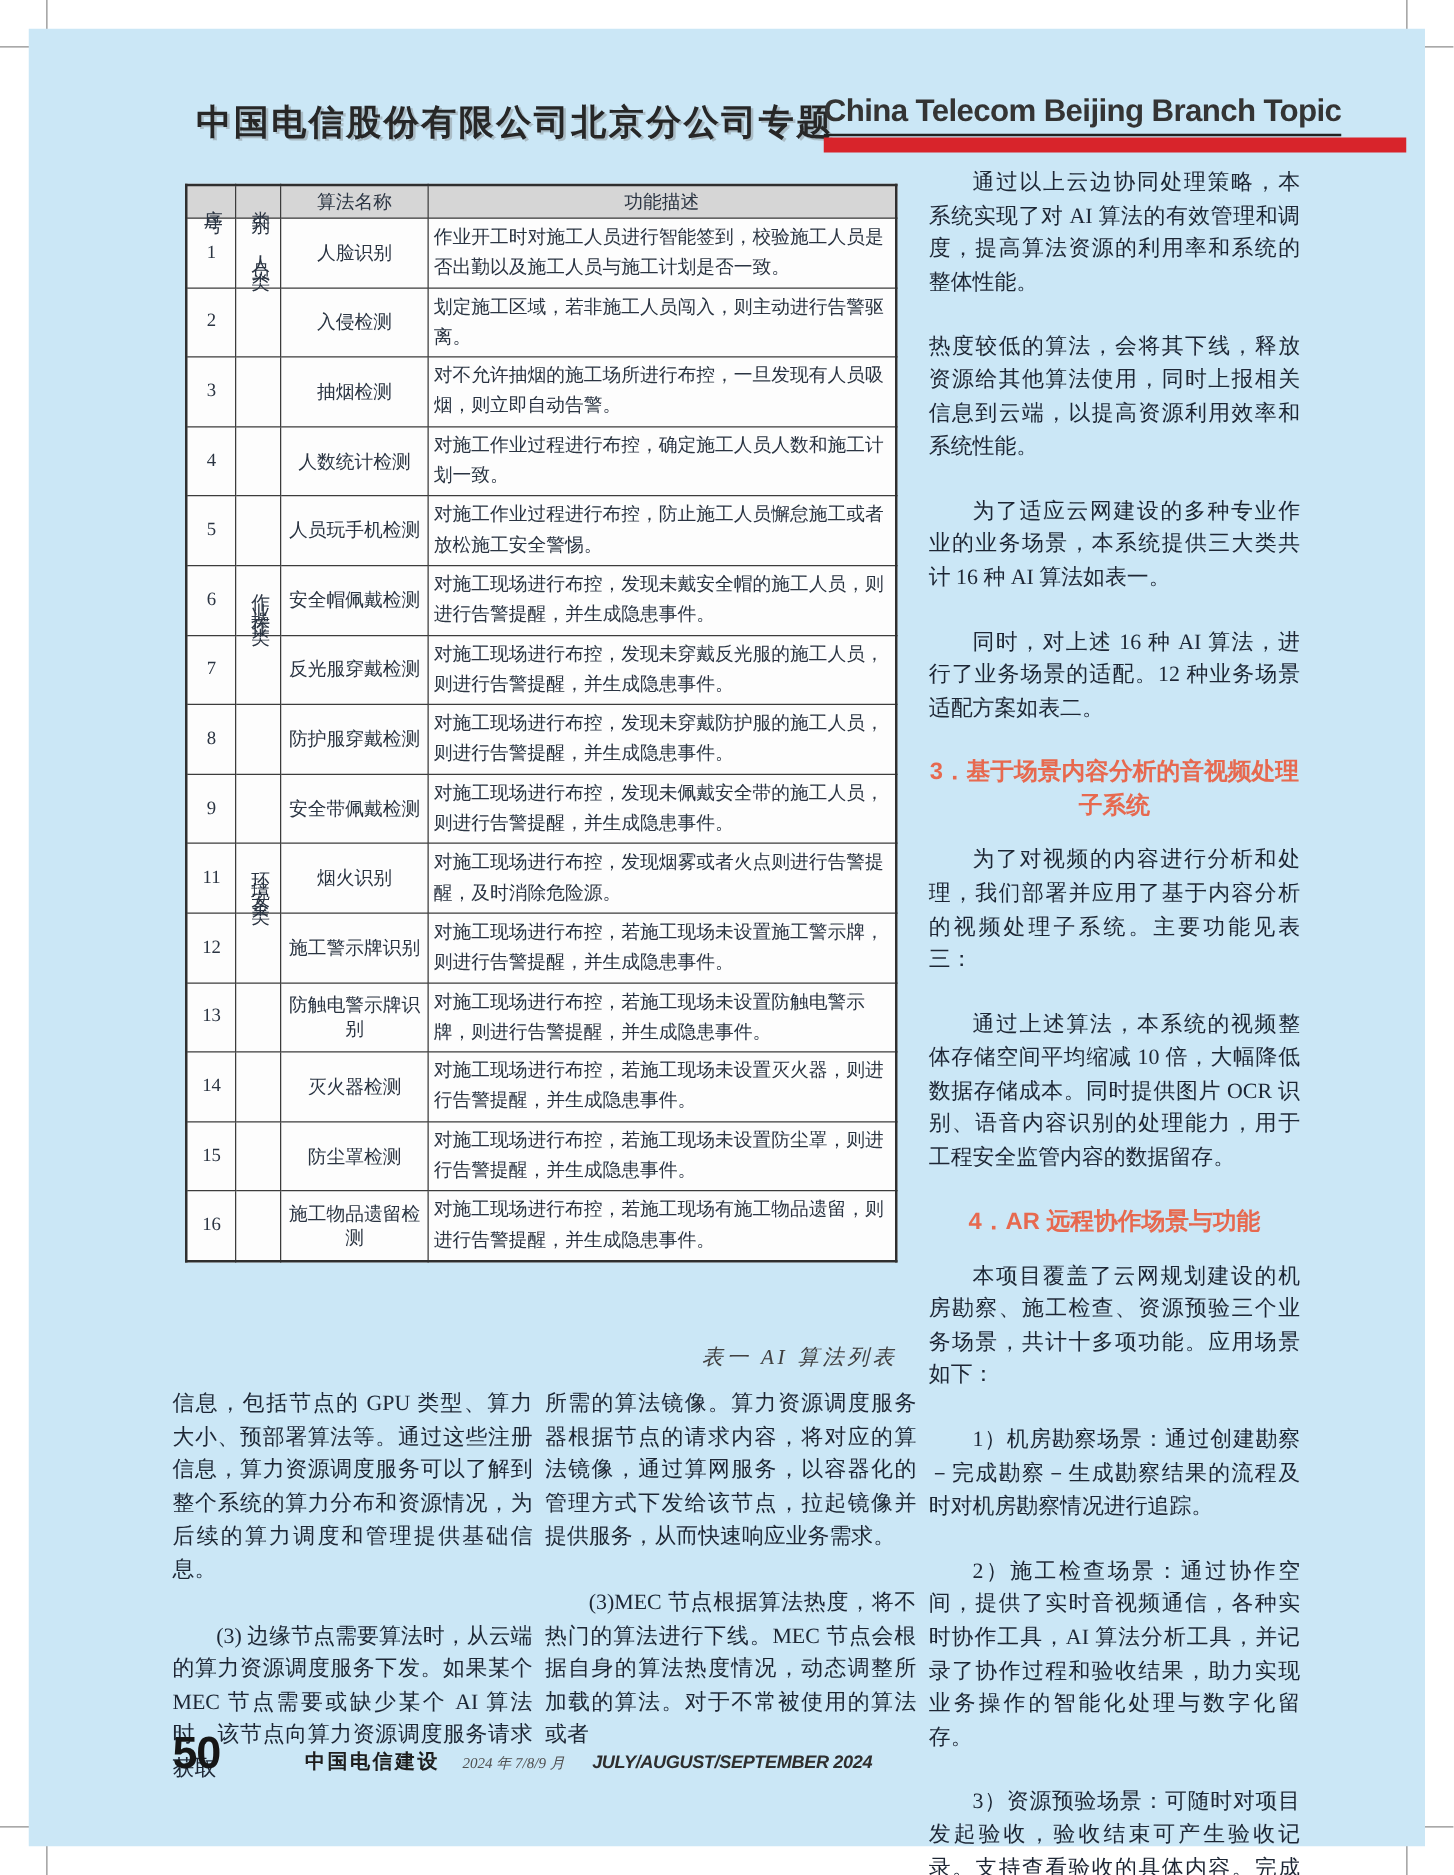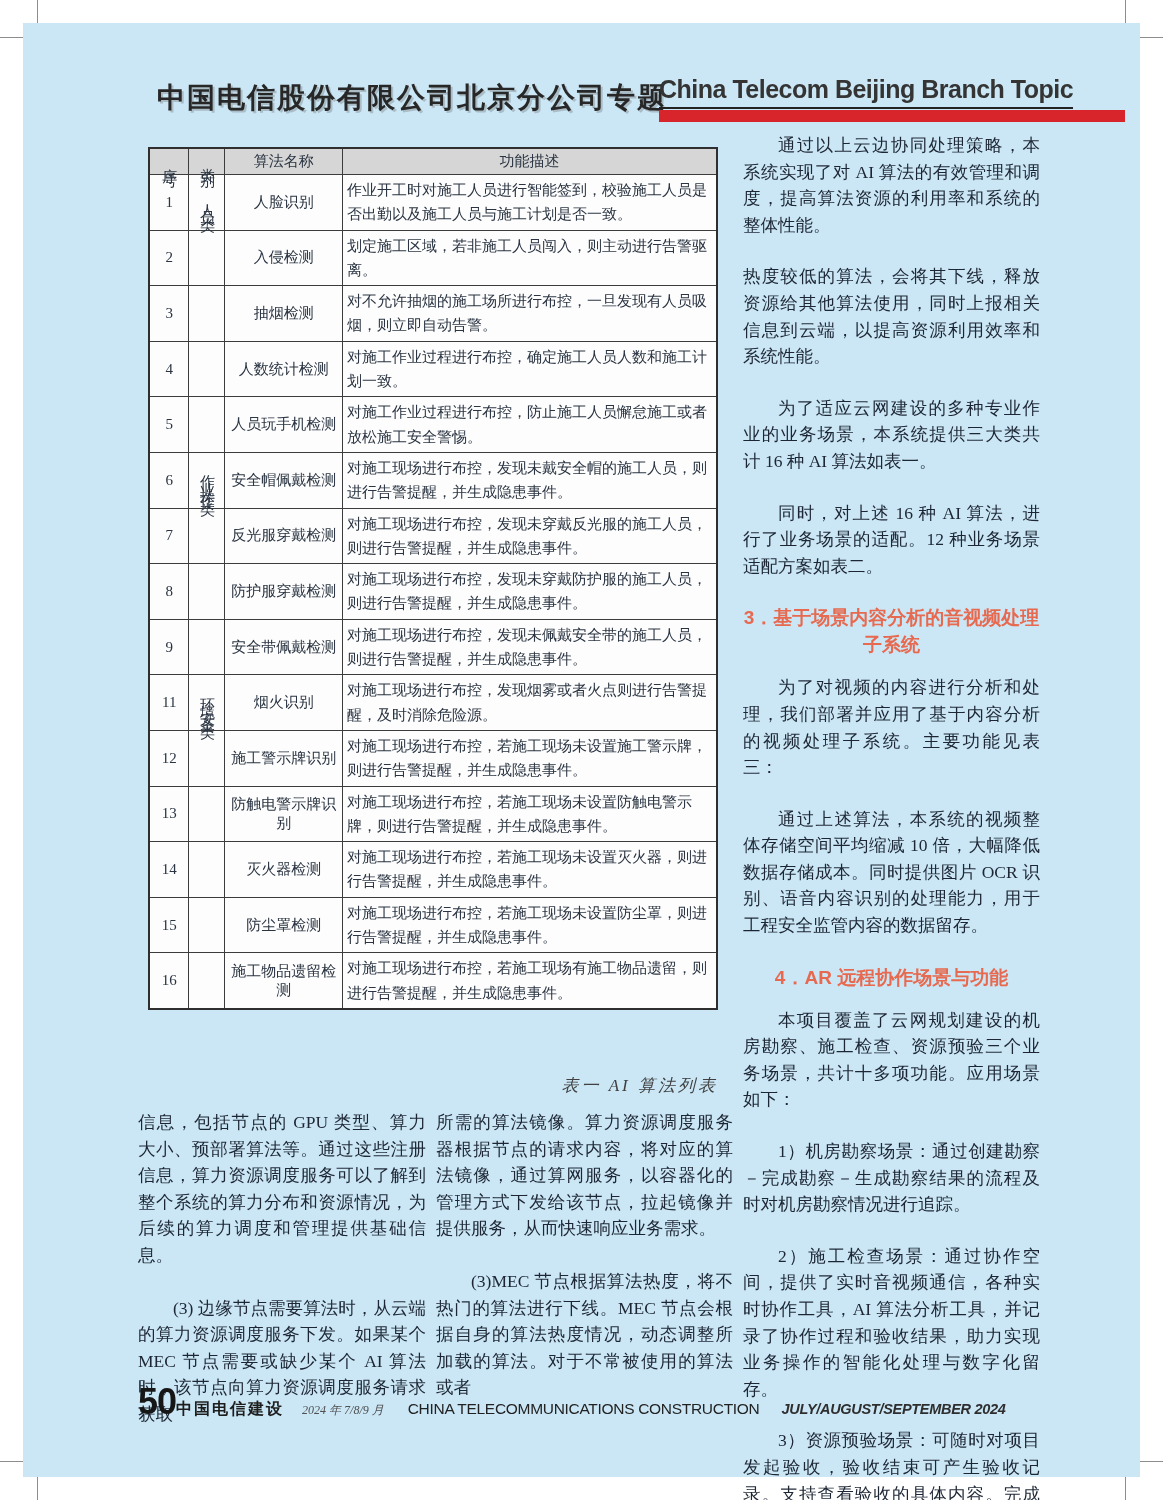--- a/index.html
+++ b/index.html
@@ -43,22 +43,22 @@
          font-size:19px;line-height:27px;font-weight:bold;color:var(--heading-orange,#e7694f);
          text-align:center;}
   .bottom-col{position:absolute;top:1086px;}
   .bottom-col .artp{margin-bottom:26px;}
   .col1{left:115px;width:288px;}
   .col2{left:413px;width:297px;}
   
   .footer{position:absolute;left:115px;top:1358px;width:900px;display:flex;align-items:baseline;}
   .page-no{font-family:"Liberation Sans","DejaVu Sans",sans-serif;font-size:36px;font-weight:800;
            color:#161616;letter-spacing:-1px;}
-  .brand-cn{font-family:Liberation Serif, serif;
-            font-size:16px;font-weight:bold;color:#1d1d1d;letter-spacing:2px;}
+  .brand-cn{margin-left:68px;font-family:Liberation Serif, serif;
+            font-size:16px;font-weight:bold;color:#1d1d1d;letter-spacing:2px;text-align:center;}
   .date-cn{margin-left:18px;font-size:12px;font-style:italic;color:#4e4e4e;}
   .journal-en{margin-left:24px;font-family:"Liberation Sans","DejaVu Sans",sans-serif;
               font-size:15.5px;color:#222;letter-spacing:-0.3px;}
   .date-en{margin-left:22px;font-family:"Liberation Sans","DejaVu Sans",sans-serif;
            font-size:14.5px;font-style:italic;font-weight:bold;color:#2e2e2e;letter-spacing:-0.3px;}
 </style>
 </head>
 <body>
 
 <div class="canvas" style="--page-bg: #cbe7f6; --accent-red: #d8242b; --heading-orange: #e7694f; --th-bg: #d6d6d6;">
@@ -215,18 +215,17 @@
       </div>
     <div class="bottom-col col2">
         <p class="artp">所需的算法镜像。算力资源调度服务器根据节点的请求内容，将对应的算法镜像，通过算网服务，以容器化的管理方式下发给该节点，拉起镜像并提供服务，从而快速响应业务需求。</p>
         <p class="artp indent">(3)MEC 节点根据算法热度，将不热门的算法进行下线。MEC 节点会根据自身的算法热度情况，动态调整所加载的算法。对于不常被使用的算法或者</p>
       </div>
 
     <div class="footer">
       <span class="page-no">50</span>
       <span class="brand-cn">中国电信建设</span>
       <span class="date-cn">2024 年 7/8/9 月</span>
-      <span class="journal-en">CHINA TELECOMMUNICATIONS CONSTRUCTION</span>
       <span class="date-en">JULY/AUGUST/SEPTEMBER 2024</span>
     </div>
 
   </div>
 </div>
 
 </body></html>

